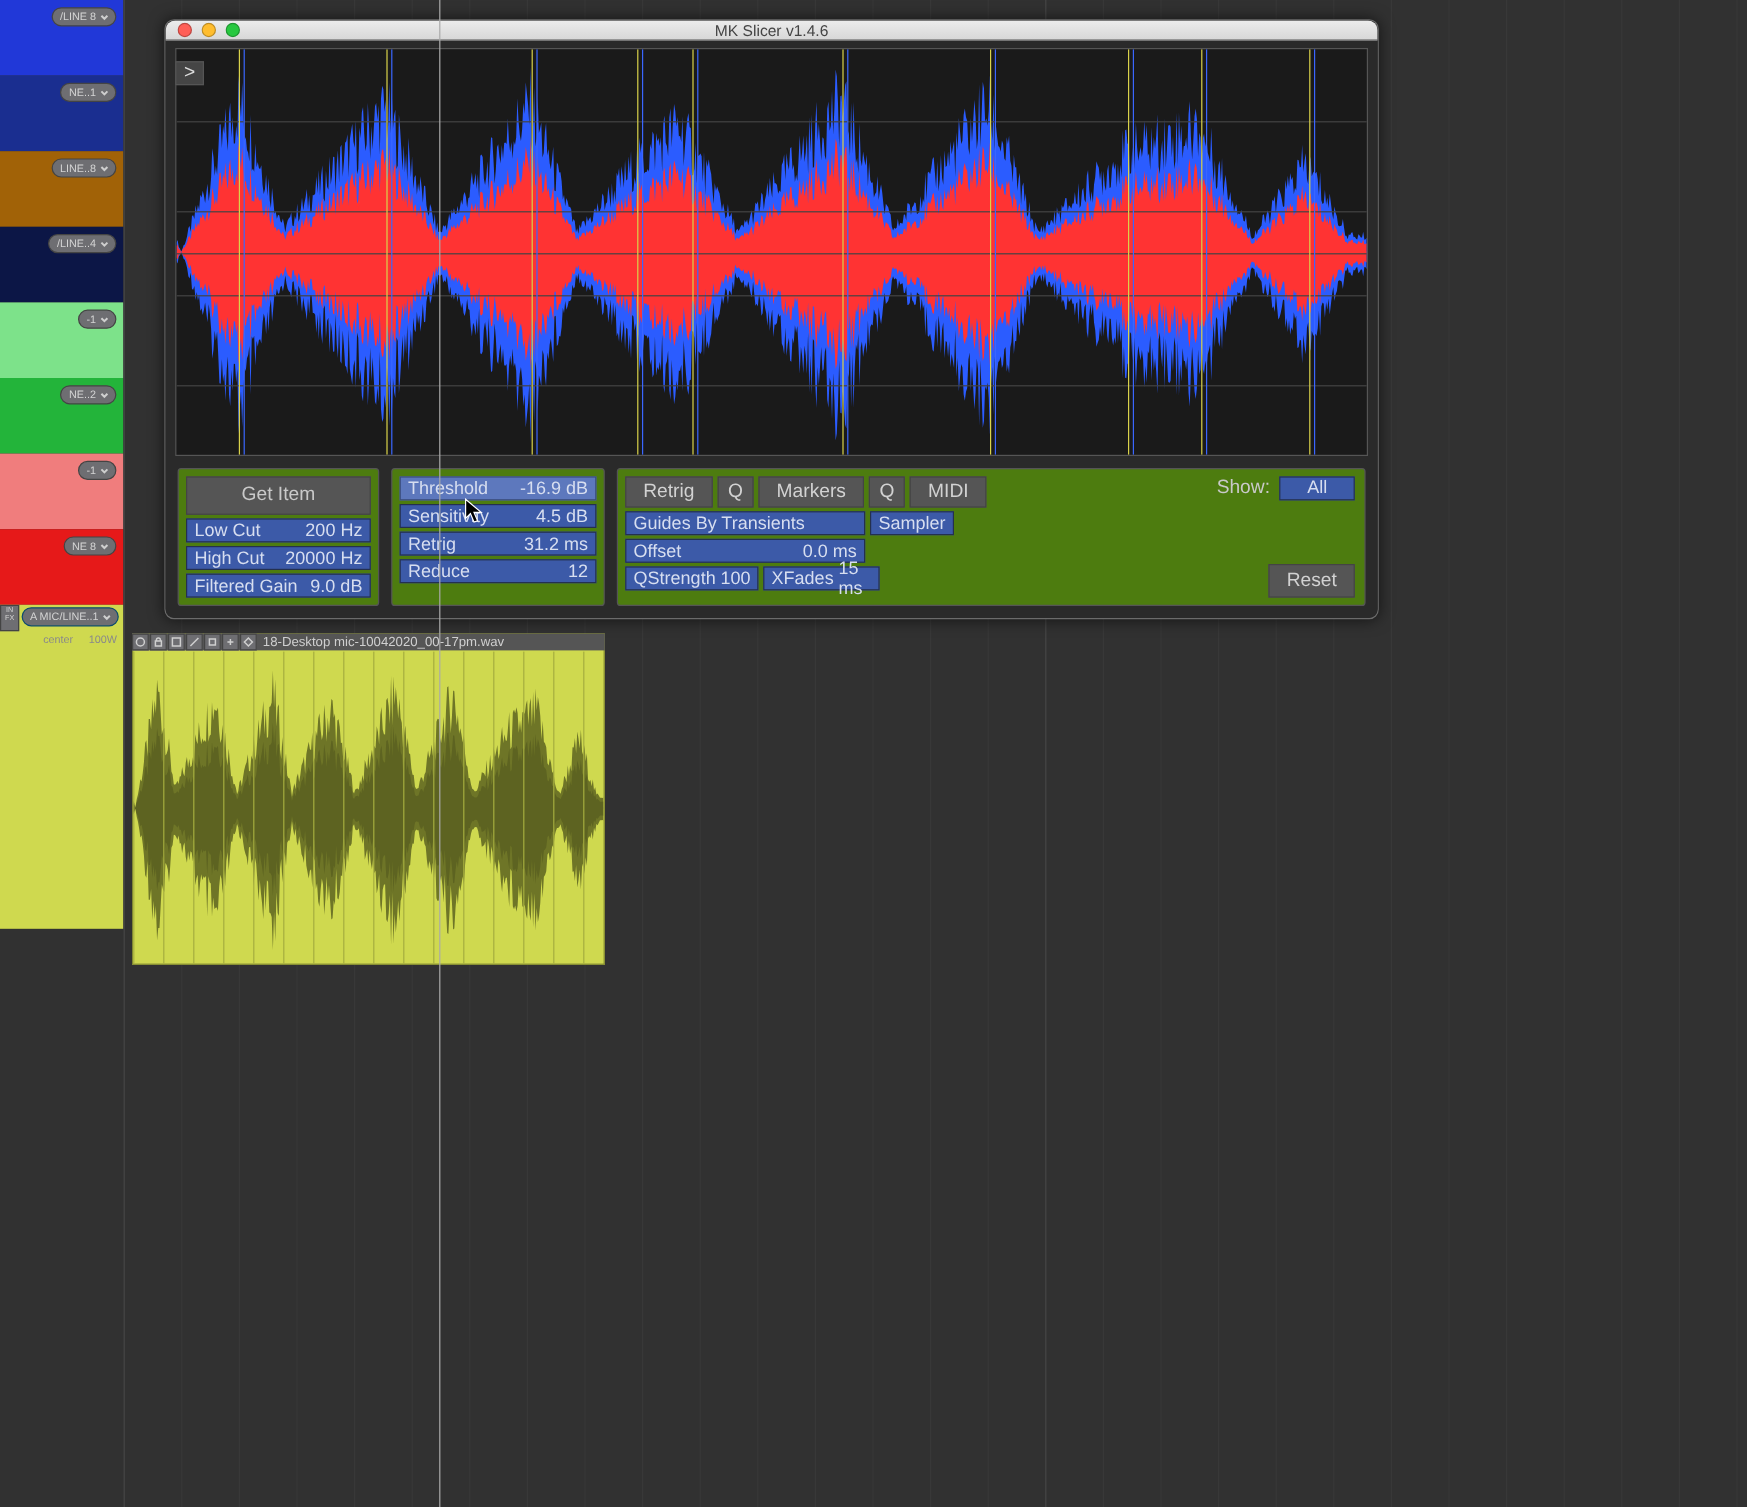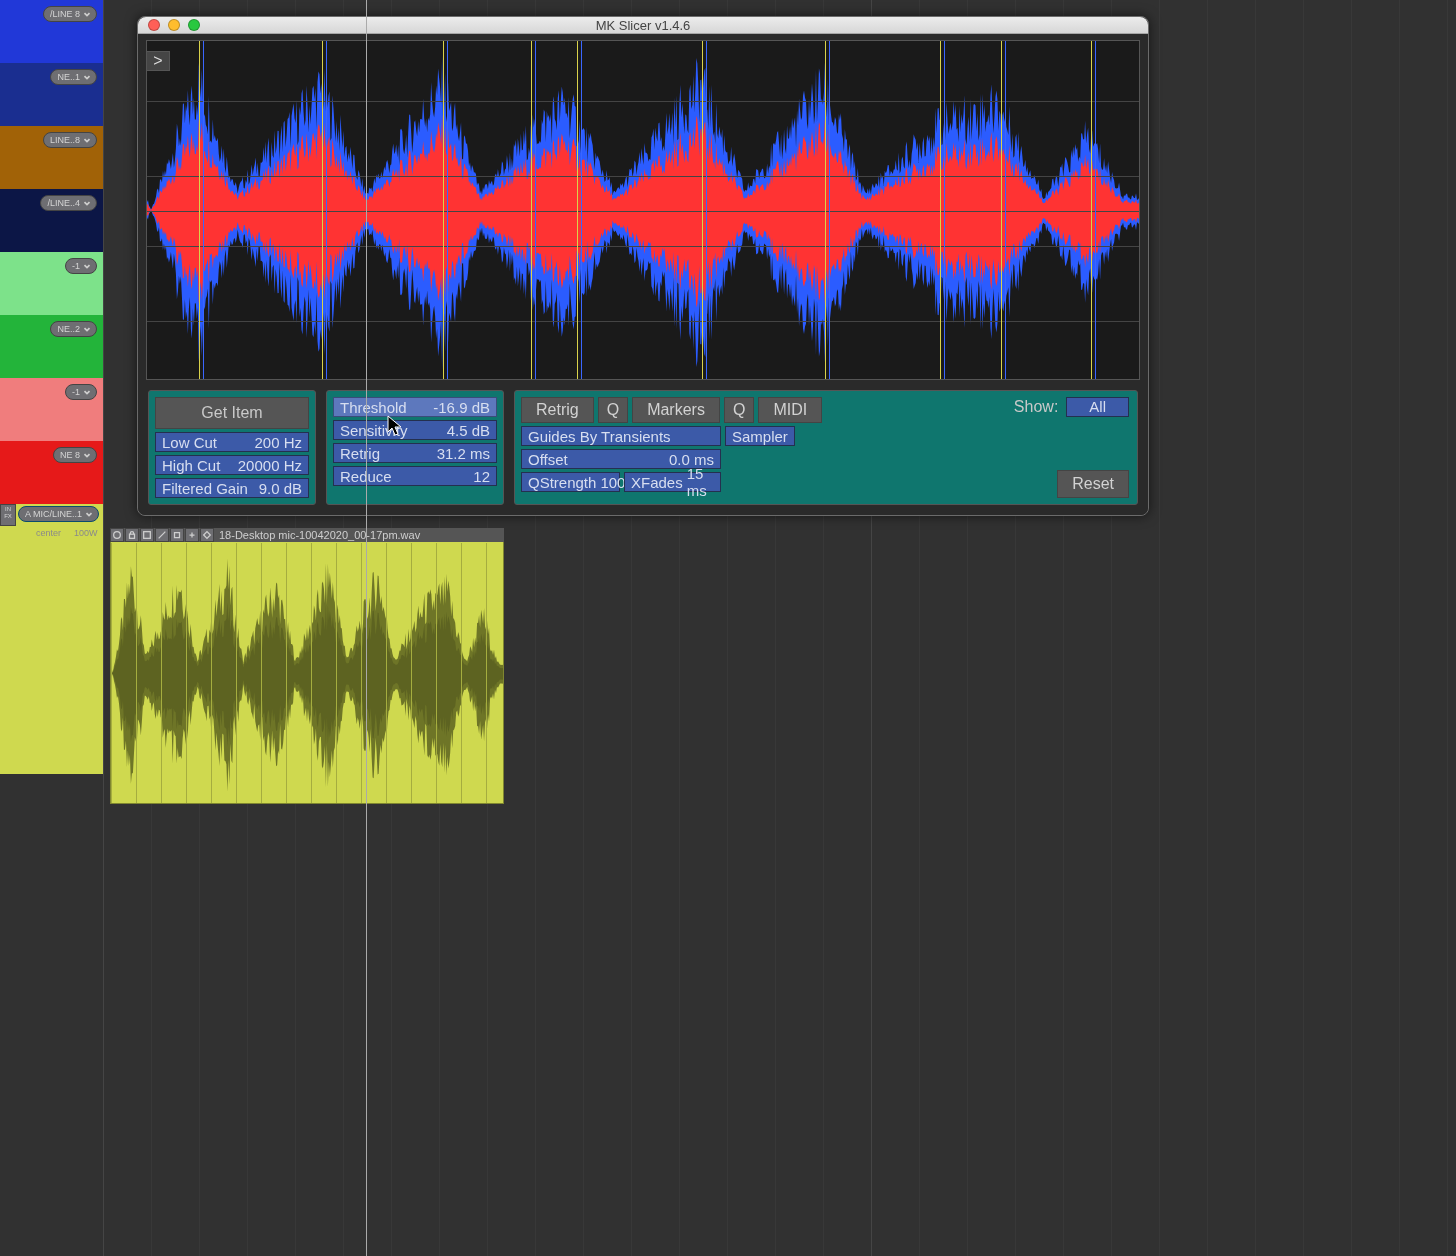--- a/index.html
+++ b/index.html
@@ -49,21 +49,21 @@
 .chevbtn { position: absolute; top: 34px; left: 8px; width: 24px; height: 20px; background: #454545; color: #ddd;
   font-size: 16px; text-align: center; line-height: 18px; border: 1px solid #555; z-index: 5; }
 .scope { margin: 6px 8px; height: 340px; background: #1a1a1a; position: relative; border: 1px solid #555; overflow: hidden; }
 .scope .hline { position: absolute; left: 0; right: 0; height: 1px; background: #444; }
 .scope .mark { position: absolute; top: 0; bottom: 0; width: 1px; }
 .scope .mark.y { background: #d9d24a; }
 .scope .mark.b { background: #3a66ff; }
 
 
 .ctrls { display: flex; gap: 10px; padding: 4px 10px 10px; }
-.pane { background: #0f766e; border: 1px solid #555; padding: 6px; border-radius: 3px; display: flex; flex-direction: column; gap: 3px; }
+.pane { background: #4d7c0f; border: 1px solid #555; padding: 6px; border-radius: 3px; display: flex; flex-direction: column; gap: 3px; }
 .pane.b { flex: 1; position: relative; }
 .getitem { background: #555; color: #c9c9c9; font-size: 16px; text-align: center; padding: 6px 0; border: 1px solid #444; }
 .row { display: flex; justify-content: space-between; align-items: center; background: #3c5aa8; color: #d7def0;
   font-size: 15px; padding: 1px 6px; border: 1px solid #24304f; height: 20px; }
 .row.sel { background: #5d78bd; border-color: #3a4c7a; }
 .val { color: #d7def0; }
 .btns { display: flex; gap: 4px; flex-wrap: wrap; align-items: flex-start; }
 .btn { background: #555; color: #d2d2d2; font-size: 16px; padding: 3px 14px; border: 1px solid #444; }
 .btn.narrow { padding: 3px 8px; }
 .small { font-size: 15px; background: #3c5aa8; color: #d7def0; border: 1px solid #24304f; padding: 1px 6px; height: 20px;
@@ -328,21 +328,21 @@
               <span>Sampler</span>
             </span>
         </div>
         <div style="display:flex; gap:4px;">
           <span class="small" style="width:200px;justify-content:space-between">
             <span>Offset</span>
             <span>0.0 ms</span>
           </span>
         </div>
         <div style="display:flex; gap:4px;">
-          <span class="small" style="width:99px;">
+          <span class="small" style="width:111px;">
             <span>QStrength</span>
             <span>100</span>
           </span>
           <span class="small" style="width:97px;justify-content:space-between">
             <span>XFades</span>
             <span>15 ms</span>
           </span>
         </div>
 
         <div class="showwrap">

